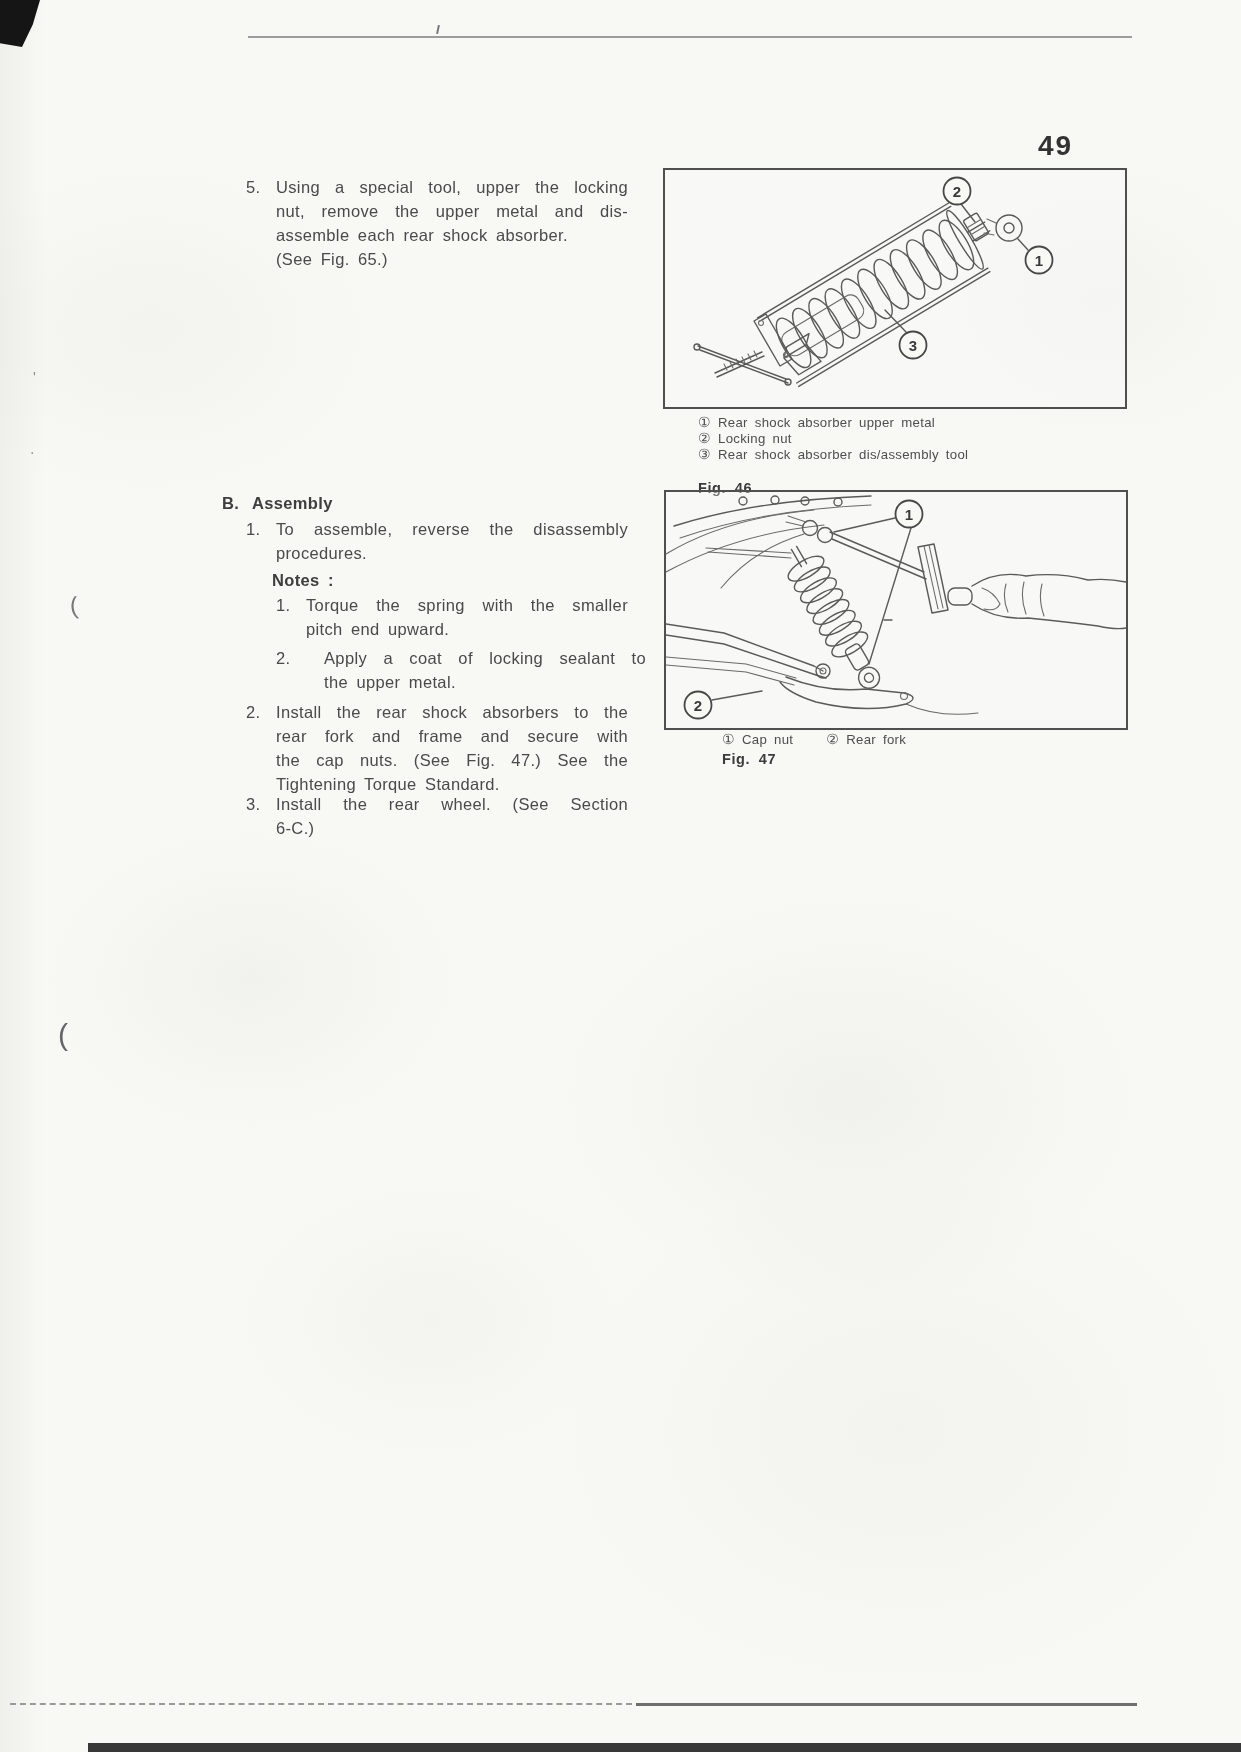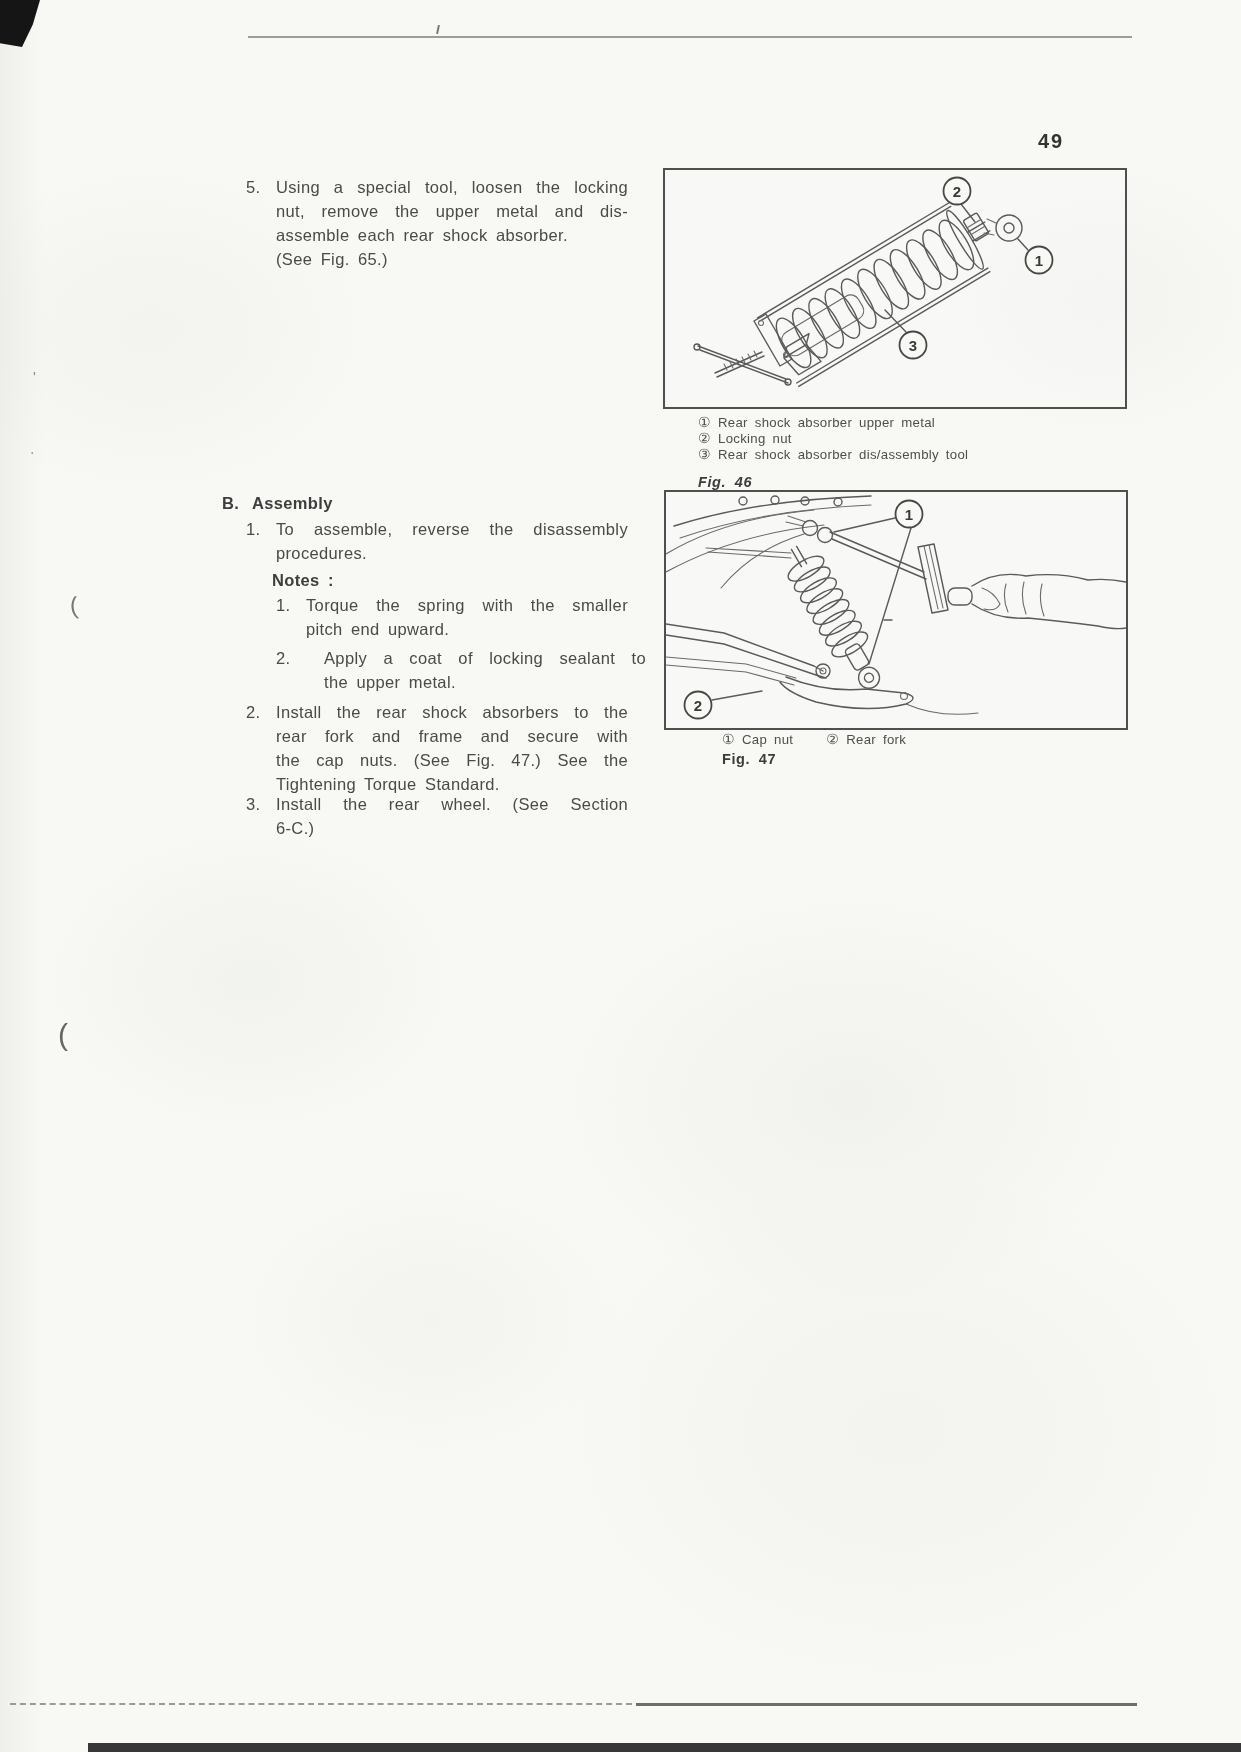--- a/index.html
+++ b/index.html
@@ -19,21 +19,21 @@
   .abs{position:absolute;}
   
   .tline{height:24px;line-height:24px;font-size:16.5px;letter-spacing:.35px;
          word-spacing:3.5px;white-space:nowrap;color:#4a4a4a;}
   .just{white-space:normal;text-align:justify;text-align-last:justify;}
   .item{position:absolute;}
   .marker{position:absolute;left:0;top:0;height:24px;line-height:24px;
           font-size:16.5px;letter-spacing:.35px;color:#4a4a4a;}
   .ibody{margin-left:30px;}
   .bold{font-weight:bold;color:#3e3e3e;}
-  .pagenum{font-size:20px;font-weight:600;letter-spacing:2px;color:#333;}
+  .pagenum{font-size:28px;font-weight:600;letter-spacing:2px;color:#333;}
   
   .toprule{height:2px;background:#8c8c8c;opacity:.85;}
   .corner-blob{width:40px;height:47px;background:#151515;
     clip-path:polygon(0 0,100% 0,82% 52%,55% 100%,0 92%);}
   .tinymark{width:2px;height:9px;background:#777;transform:rotate(12deg);}
   .dash1{width:622px;border-top:2px dashed #9a9a9a;}
   .dash2{width:501px;height:3px;background:#6e6e6e;}
   .bottom-band{width:1153px;height:9px;background:#383838;}
   .scanmark{color:#777;}
   
@@ -62,21 +62,21 @@
   <div class="abs scanmark" style="left:70px;top:592px;font-size:24px;transform:rotate(-6deg);">(</div>
   <div class="abs scanmark" style="left:58px;top:1018px;font-size:30px;color:#666;">(</div>
   <div class="abs scanmark" style="left:33px;top:368px;font-size:15px;color:#888;">'</div>
   <div class="abs scanmark" style="left:30px;top:440px;font-size:16px;color:#999;">.</div>
 
   <div class="abs pagenum" style="left:1038px;top:130px;">49</div>
 
   <div class="item" style="left:246px;top:175px;width:382px;">
     <span class="marker">5.</span>
     <div class="ibody" style="width:352px;">
-      <div class="tline just">Using a special tool, loosen the locking</div>
+      <div class="tline just">Using a special tool, upper the locking</div>
       <div class="tline just">nut, remove the upper metal and dis-</div>
       <div class="tline">assemble each rear shock absorber.</div>
       <div class="tline">(See Fig. 65.)</div>
     </div>
   </div>
 
   <div class="item" style="left:222px;top:491px;width:406px;">
     <span class="marker bold">B.</span>
     <div class="ibody tline bold">Assembly</div>
   </div>
@@ -187,21 +187,21 @@
   <div class="abs" style="left:698px;top:414px;">
     <div class="figcap-row">
       <span class="capnum">①</span><span>Rear shock absorber upper metal</span>
     </div>
     <div class="figcap-row">
       <span class="capnum">②</span><span>Locking nut</span>
     </div>
     <div class="figcap-row">
       <span class="capnum">③</span><span>Rear shock absorber dis/assembly tool</span>
     </div>
-    <div class="figlabel" style="margin-top:12px;font-style:italic;">Fig. 46</div>
+    <div class="figlabel" style="margin-top:18px;">Fig. 46</div>
   </div>
 
   <div class="abs figbox" style="left:664px;top:490px;width:464px;height:240px;">
     <svg width="460" height="236" viewBox="0 0 460 236">
 
       <path class="art" d="M8,34 Q90,8 205,4"></path>
       <path class="art-thin" d="M14,46 Q95,18 205,13"></path>
       <circle class="art" cx="77" cy="9" r="4"></circle>
         <circle class="art" cx="109" cy="8" r="4"></circle>
       <circle class="art" cx="139" cy="9" r="4"></circle>

